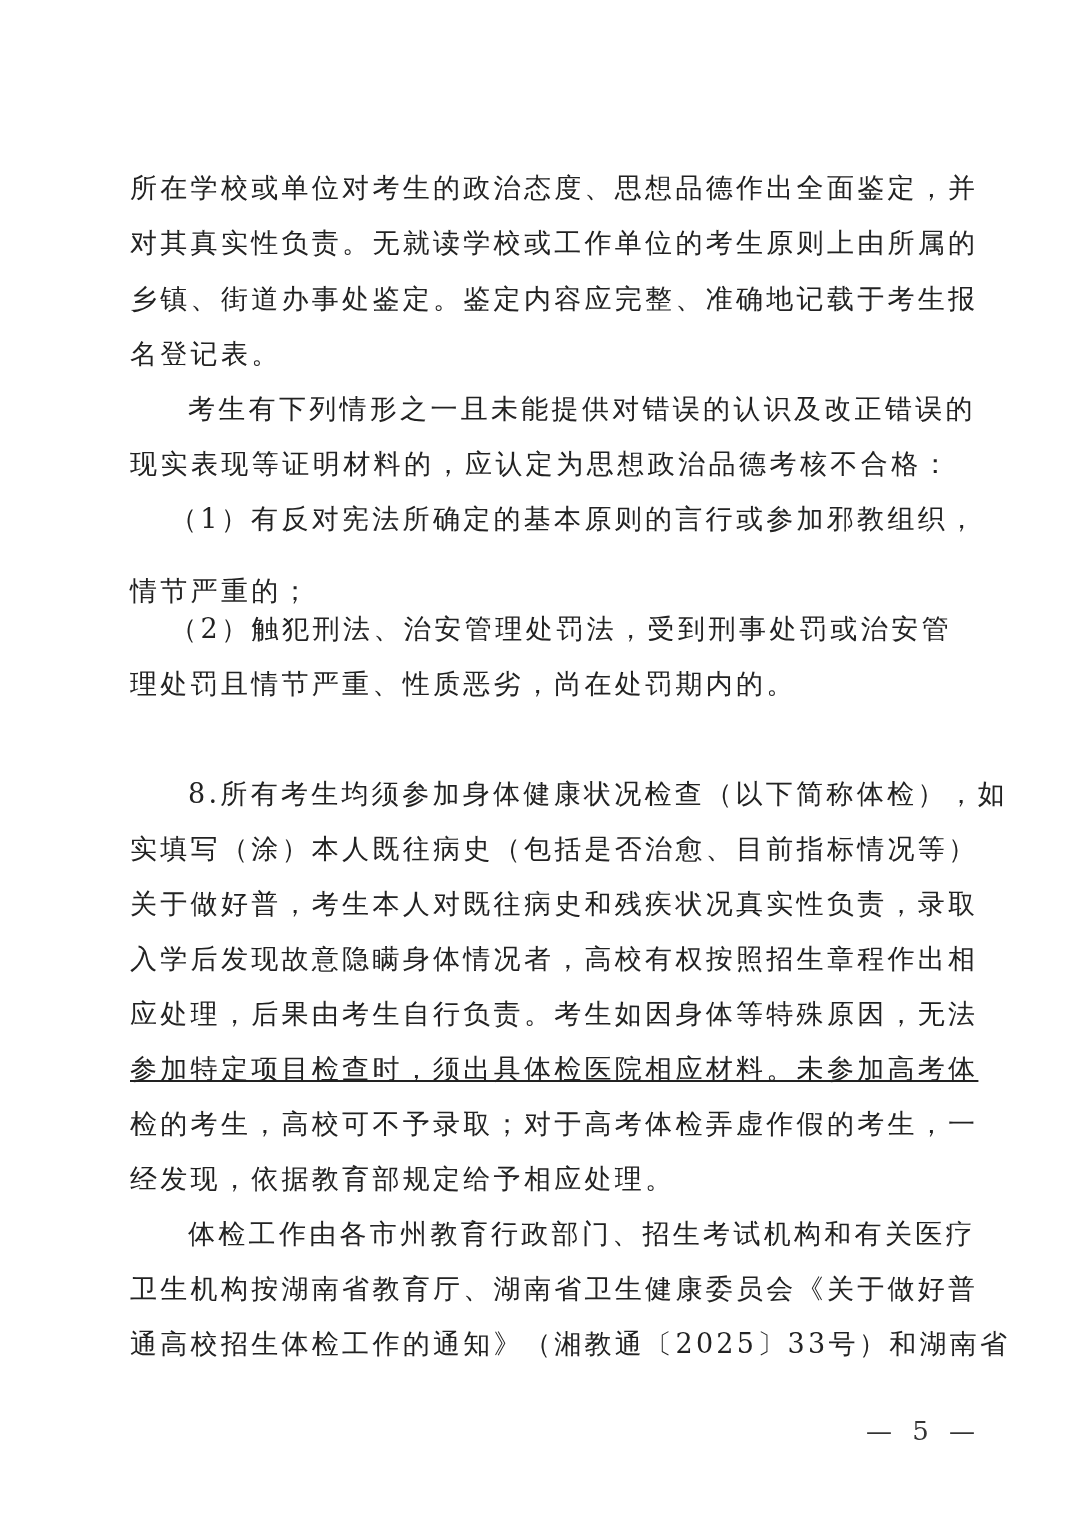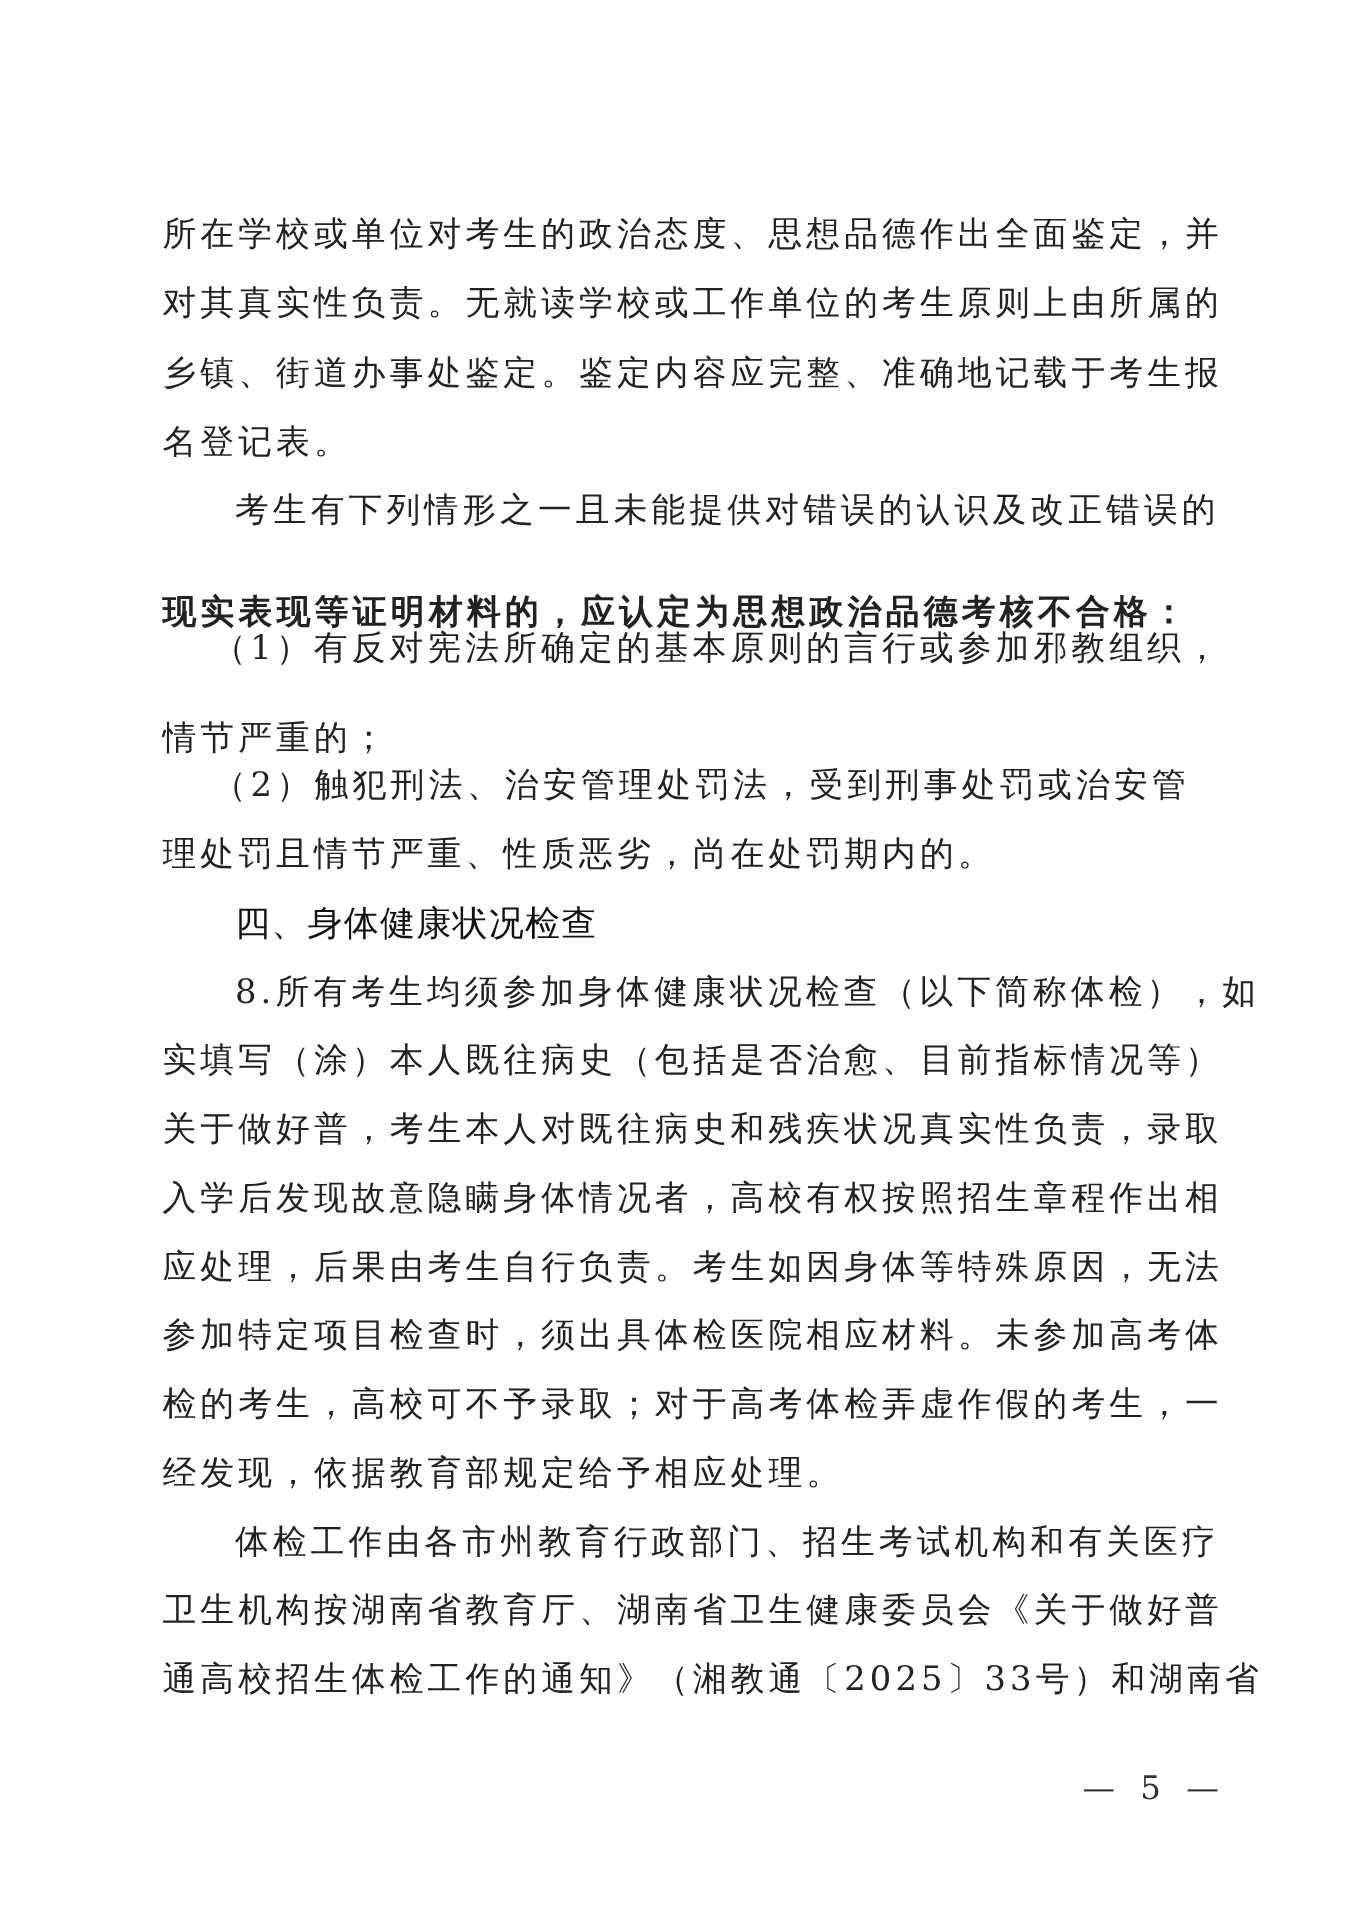--- a/index.html
+++ b/index.html
@@ -17,32 +17,31 @@
 </head>
 <body>
 
 <div class="page">
   <div id="lines">
       <div class="line" style="top: 170px; left: 130px; width: 822px;">所在学校或单位对考生的政治态度、思想品德作出全面鉴定，并</div>
       <div class="line" style="top: 225px; left: 130px; width: 822px;">对其真实性负责。无就读学校或工作单位的考生原则上由所属的</div>
       <div class="line" style="top: 281px; left: 130px; width: 822px;">乡镇、街道办事处鉴定。鉴定内容应完整、准确地记载于考生报</div>
       <div class="line short" style="top: 336px; left: 130px; width: 822px;">名登记表。</div>
       <div class="line" style="top: 391px; left: 188px; width: 764px;">考生有下列情形之一且未能提供对错误的认识及改正错误的</div>
-      <div class="line" style="top: 472px; left: 130px; width: 822px; font-weight: bold;">现实表现等证明材料的，应认定为思想政治品德考核不合格：</div>
+      <div class="line" style="top: 446px; left: 130px; width: 822px;">现实表现等证明材料的，应认定为思想政治品德考核不合格：</div>
       <div class="line" style="top: 501px; left: 170px; width: 782px;">（1）有反对宪法所确定的基本原则的言行或参加邪教组织，</div>
       <div class="line short" style="top: 556px; left: 130px; width: 822px; margin-top: 17px;">情节严重的；</div>
       <div class="line" style="top: 611px; left: 170px; width: 782px;">（2）触犯刑法、治安管理处罚法，受到刑事处罚或治安管</div>
       <div class="line short" style="top: 666px; left: 130px; width: 822px;">理处罚且情节严重、性质恶劣，尚在处罚期内的。</div>
       <div class="line" style="top: 776px; left: 188px; width: 764px;">8.所有考生均须参加身体健康状况检查（以下简称体检），如</div>
       <div class="line" style="top: 831px; left: 130px; width: 822px;">实填写（涂）本人既往病史（包括是否治愈、目前指标情况等）</div>
       <div class="line" style="top: 886px; left: 130px; width: 822px;">关于做好普，考生本人对既往病史和残疾状况真实性负责，录取</div>
       <div class="line" style="top: 941px; left: 130px; width: 822px;">入学后发现故意隐瞒身体情况者，高校有权按照招生章程作出相</div>
       <div class="line" style="top: 996px; left: 130px; width: 822px;">应处理，后果由考生自行负责。考生如因身体等特殊原因，无法</div>
-      <div class="line" style="top: 1051px; left: 130px; width: 822px;">参加特定项目检查时，须出具体检医院相应材料。未参加高考体</div>
+      <div class="line" style="top: 1051px; left: 130px; width: 822px; text-decoration: underline;">参加特定项目检查时，须出具体检医院相应材料。未参加高考体</div>
       <div class="line" style="top: 1106px; left: 130px; width: 822px;">检的考生，高校可不予录取；对于高考体检弄虚作假的考生，一</div>
       <div class="line short" style="top: 1161px; left: 130px; width: 822px;">经发现，依据教育部规定给予相应处理。</div>
       <div class="line" style="top: 1216px; left: 188px; width: 764px;">体检工作由各市州教育行政部门、招生考试机构和有关医疗</div>
       <div class="line" style="top: 1271px; left: 130px; width: 822px;">卫生机构按湖南省教育厅、湖南省卫生健康委员会《关于做好普</div>
       <div class="line" style="top: 1326px; left: 130px; width: 822px;">通高校招生体检工作的通知》（湘教通〔2025〕33号）和湖南省</div>
     </div>
-  <div class="heading" style="top: 721px;">四、身体健康状况检查</div>
   <div class="page-number">— 5 —</div>
 </div>
 
 </body></html>

